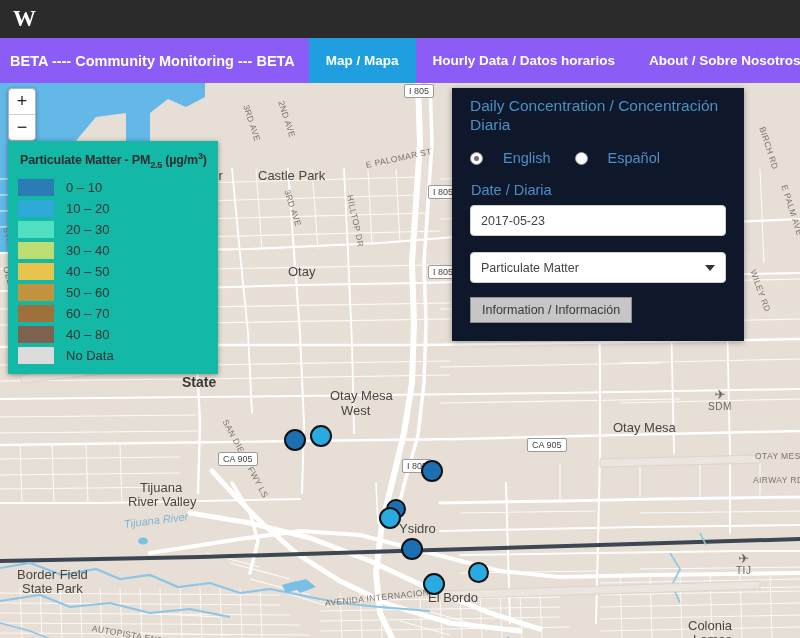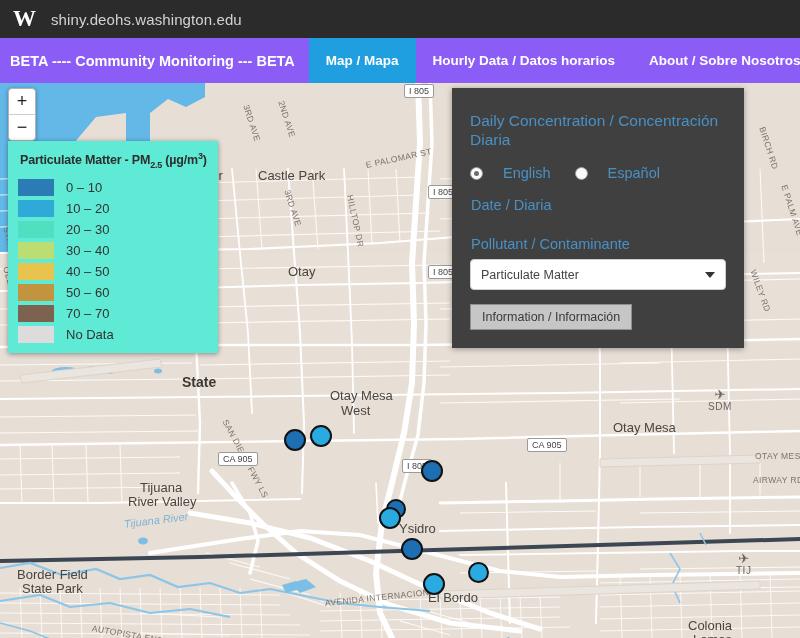--- a/index.html
+++ b/index.html
@@ -55,37 +55,37 @@
   }
   .zoom-btn{
     height:25px;line-height:25px;text-align:center;
     font-size:18px;color:#222;cursor:pointer;user-select:none;
   }
   .zoom-btn.minus{border-top:1px solid #cfcfcf;}
 
   
   .legend{
     position:absolute;top:58px;left:8px;width:190px;
-    background:#5eead4;padding:10px 10px 8px 10px;
+    background:#14b8a6;padding:10px 10px 8px 10px;
     box-shadow:0 1px 5px rgba(0,0,0,.4);z-index:45;
   }
   .legend-title{
     font-size:12.5px;font-weight:bold;color:#2e2e2e;
     margin:0 0 7px 2px;white-space:nowrap;letter-spacing:-.2px;
   }
   .legend-title sub{font-size:9px;}
   .legend-title sup{font-size:9px;}
   .legend-row{display:flex;align-items:center;height:21px;}
   .legend-swatch{width:36px;height:17px;flex:0 0 36px;}
   .legend-label{margin-left:12px;font-size:13px;color:#333;}
 
   
   .panel{
     position:absolute;top:5px;left:452px;width:256px;
-    background:#404040;padding:23px 18px 18px 18px;
+    background:#0f172a;padding:8px 18px 18px 18px;
     box-shadow:0 1px 6px rgba(0,0,0,.35);z-index:50;
   }
   .panel-title{
     color:#4a90c4;font-size:15.5px;line-height:19px;margin:0 0 16px 0;
     font-weight:normal;
   }
   .radio-row{display:flex;align-items:center;margin:0 0 16px 0;}
   .radio{display:flex;align-items:center;margin-right:24px;cursor:pointer;}
   .radio-dot{
     width:11px;height:11px;border-radius:50%;
@@ -152,21 +152,20 @@
   .airport .glyph{font-size:13px;line-height:13px;}
   .airport .code{font-size:10px;letter-spacing:.5px;}
 </style>
 </head>
 <body>
 
 <div id="app">
 
   <div class="browser-bar">
     <div class="uw-logo">W</div>
-    <div class="browser-url">shiny.deohs.washington.edu</div>
   </div>
 
   <div class="navbar">
     <div class="navbar-brand">BETA ---- Community Monitoring --- BETA</div>
     <div class="nav-tab active">Map / Mapa</div>
     <div class="nav-tab">Hourly Data / Datos horarios</div>
     <div class="nav-tab">About / Sobre Nosotros</div>
   </div>
 
   <div class="map">
@@ -305,22 +304,26 @@
           </div>
           <div class="legend-row">
             <span class="legend-swatch" style="background: rgb(232, 196, 78);"></span>
             <span class="legend-label">40 – 50</span>
           </div>
           <div class="legend-row">
             <span class="legend-swatch" style="background: rgb(194, 148, 64);"></span>
             <span class="legend-label">50 – 60</span>
           </div>
           <div class="legend-row">
+            <span class="legend-swatch" style="background: rgb(160, 112, 58);"></span>
+            <span class="legend-label">60 – 70</span>
+          </div>
+          <div class="legend-row">
             <span class="legend-swatch" style="background: rgb(126, 98, 80);"></span>
-            <span class="legend-label">70 – 70</span>
+            <span class="legend-label">40 – 80</span>
           </div>
           <div class="legend-row">
             <span class="legend-swatch" style="background: rgb(220, 220, 220);"></span>
             <span class="legend-label">No Data</span>
           </div>
         </div>
     </div>
 
     <div id="map-label-layer">
         <div class="mlabel place" style="left: 183px; top: 85px;">Harbor</div>
@@ -390,24 +393,24 @@
           <span class="radio-dot on"></span>
           <span class="radio-label">English</span>
         </div>
         <div class="radio">
           <span class="radio-dot"></span>
           <span class="radio-label">Español</span>
         </div>
       </div>
 
       <div class="field-label">Date / Diaria</div>
+      <input class="text-input" type="text" value="2017-05-23" style="">
 
       <div class="spacer"></div>
 
-      <div class="field-label">Pollutant / Contaminante</div>
       <div class="select-wrap">
         <div class="select-box">Particulate Matter</div>
         <span class="caret"></span>
       </div>
 
       <div class="info-btn">Information / Información</div>
     </div>
 
   </div>
 </div>

